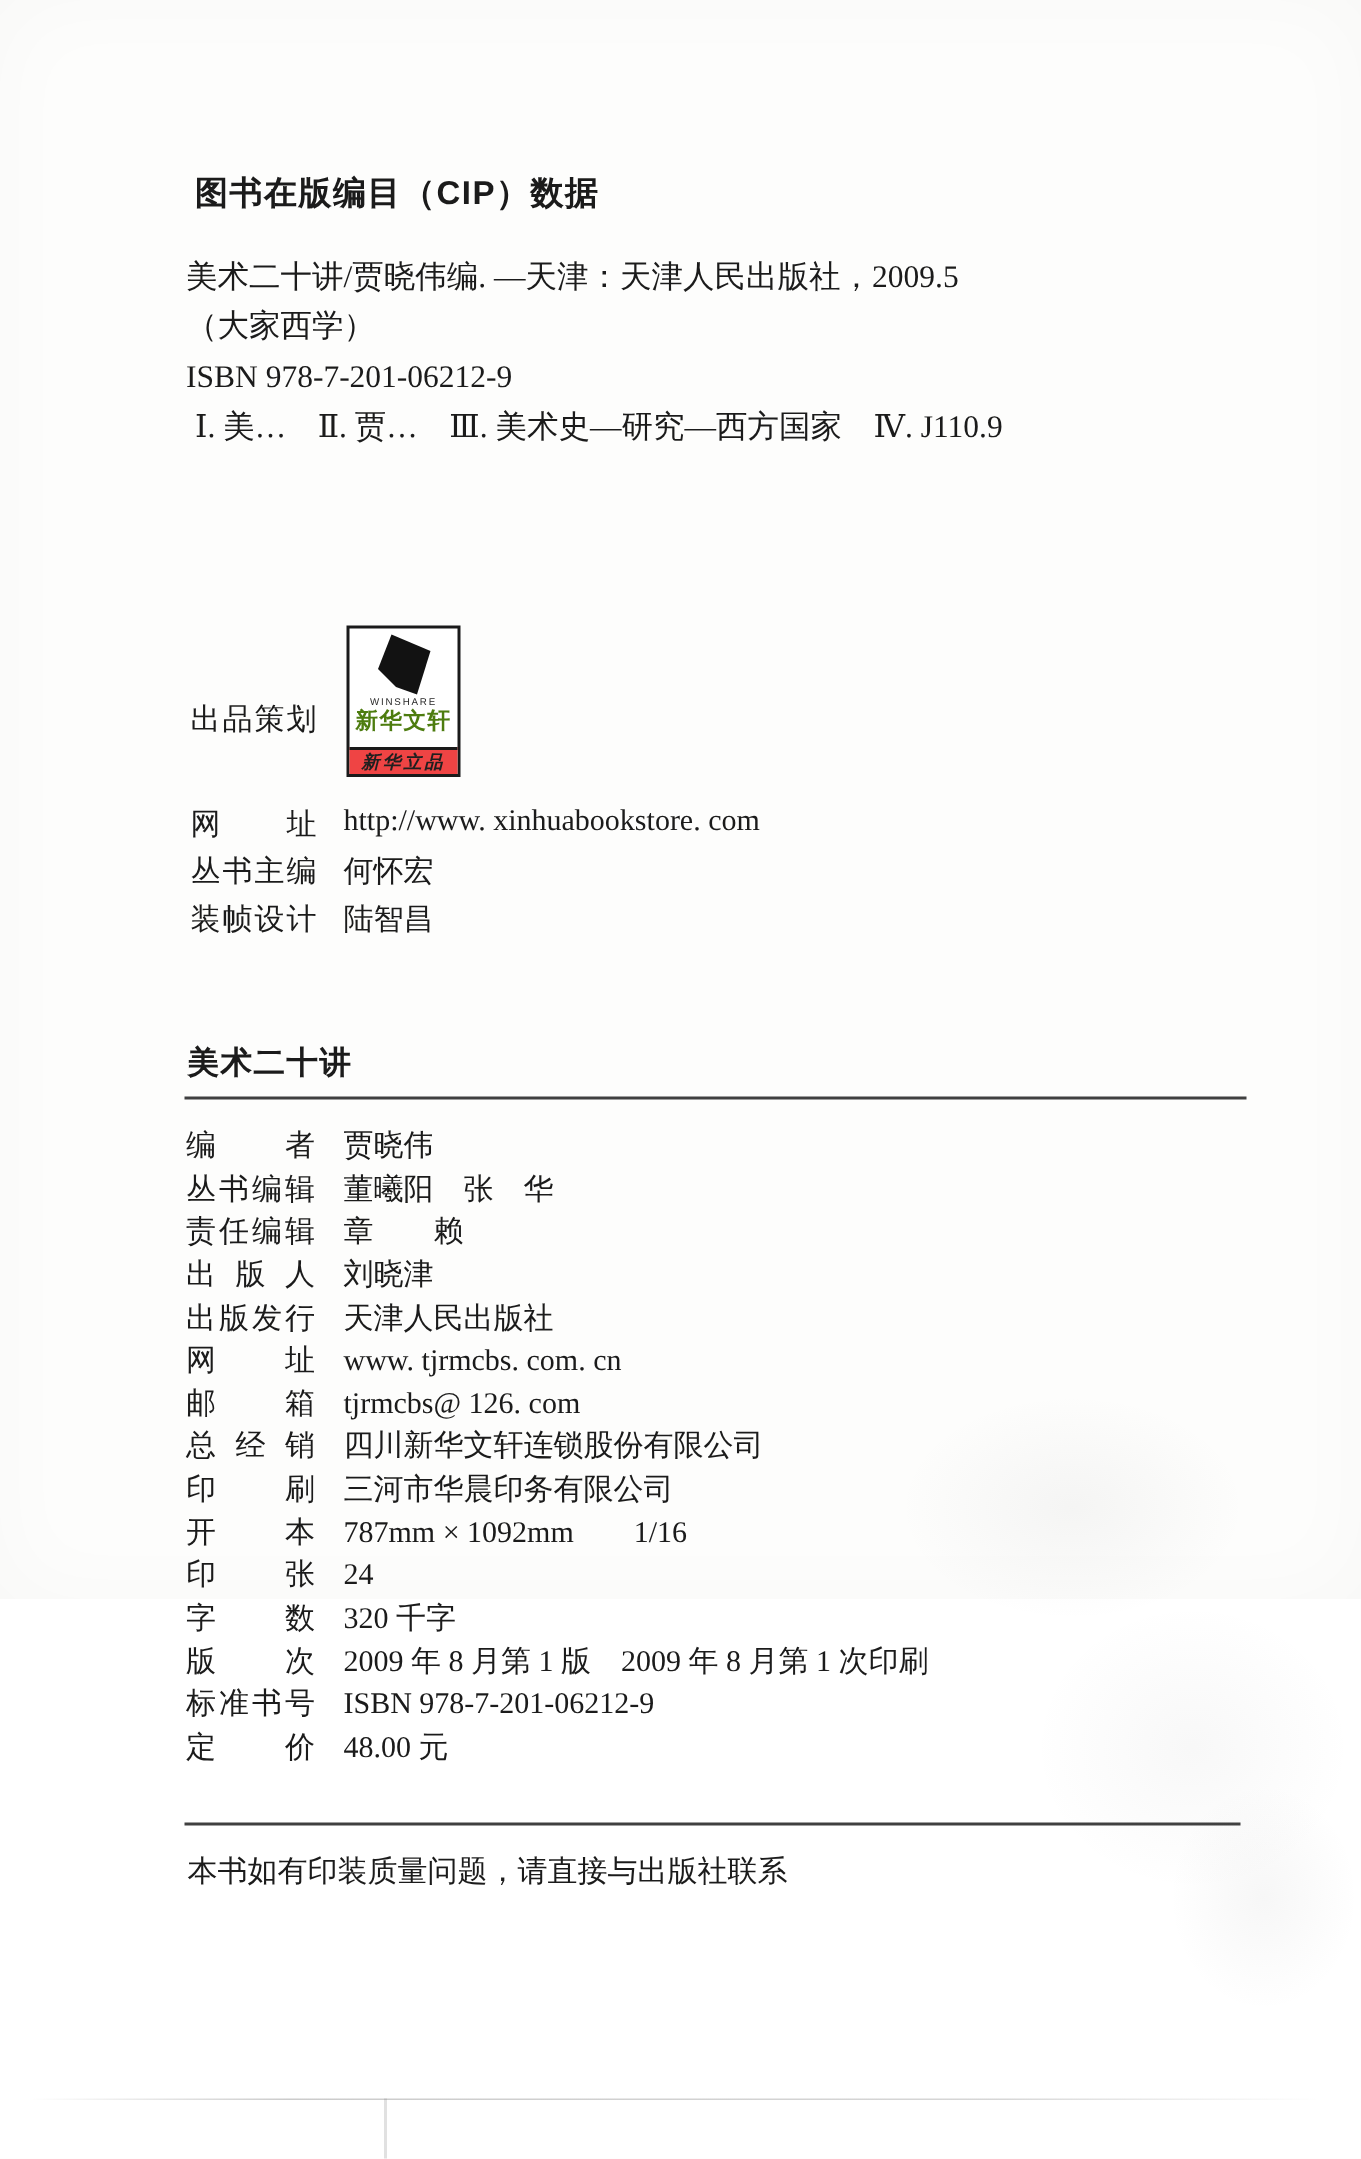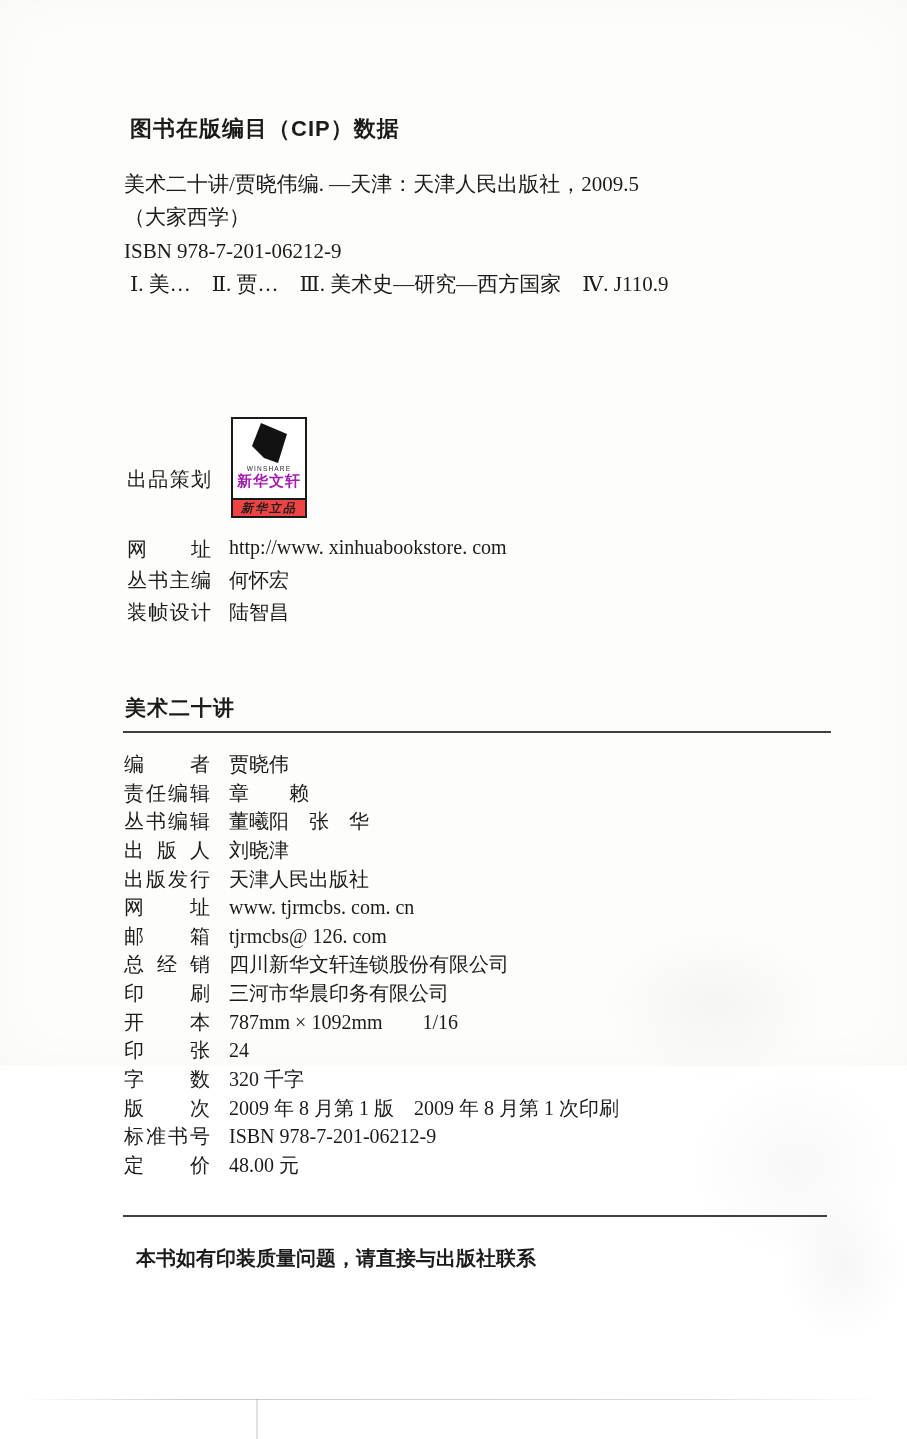--- a/index.html
+++ b/index.html
@@ -33,21 +33,21 @@
     box-sizing:border-box;border:2px solid #1a1a1a;background:#ffffff;
     display:flex;flex-direction:column;align-items:center;
   }
   .logo-mark{margin-top:2px;}
   .lg-en{
     font-family:"Liberation Sans","DejaVu Sans",sans-serif;
     font-size:6.5px;letter-spacing:1.2px;color:#2a2a2a;line-height:7px;
   }
   .lg-cn{
     font-family:"Liberation Sans","DejaVu Sans",sans-serif;
-    font-size:15px;font-weight:900;letter-spacing:1px;line-height:18px;color:#a21caf;
+    font-size:15px;font-weight:900;letter-spacing:1px;line-height:18px;color:#4d7c0f;
   }
   .lg-band{
     margin-top:auto;width:100%;box-sizing:border-box;
     border-top:2px solid #1a1a1a;background:#ef4444;
     text-align:center;font-style:italic;font-weight:bold;
     font-size:12px;letter-spacing:2px;line-height:16px;color:#1f1f1f;
   }
   
   .book-title{
     position:absolute;left:125px;top:694px;margin:0;
@@ -59,21 +59,21 @@
   .rule-bottom{left:123px;top:1215px;width:704px;}
   .colophon-rows{position:absolute;left:124px;top:750px;font-size:20px;}
   .crow{height:28.65px;line-height:28.65px;white-space:nowrap;}
   .clabel{
     display:inline-block;width:86px;
     text-align:justify;text-align-last:justify;
     vertical-align:top;
   }
   .cvalue{margin-left:19px;}
   
-  .footer-note{position:absolute;left:125px;top:1234px;margin:11px;font-size:20px;white-space:nowrap;font-weight:bold;}
+  .footer-note{position:absolute;left:125px;top:1234px;margin:0;font-size:20px;white-space:nowrap;}
   
   .smudge{position:absolute;pointer-events:none;}
   .sm1{left:600px;top:930px;width:230px;height:150px;
        background:radial-gradient(closest-side,rgba(90,90,90,0.05),rgba(90,90,90,0));}
   .sm2{left:690px;top:1070px;width:210px;height:190px;
        background:radial-gradient(closest-side,rgba(90,90,90,0.045),rgba(90,90,90,0));}
   .sm3{left:780px;top:1190px;width:125px;height:150px;
        background:radial-gradient(closest-side,rgba(90,90,90,0.05),rgba(90,90,90,0));}
   .scanline{
     position:absolute;left:20px;top:1399px;width:860px;height:1px;
@@ -121,24 +121,24 @@
   </div>
 
   <h1 class="book-title">美术二十讲</h1>
   <div class="rule rule-top"></div>
 
   <div class="colophon-rows">
     <div class="crow">
       <span class="clabel">编者</span><span class="cvalue">贾晓伟</span>
     </div>
     <div class="crow">
-      <span class="clabel">责任编辑</span><span class="cvalue">章　　赖</span>
+      <span class="clabel">丛书编辑</span><span class="cvalue">董曦阳　张　华</span>
     </div>
     <div class="crow">
-      <span class="clabel">丛书编辑</span><span class="cvalue">董曦阳　张　华</span>
+      <span class="clabel">责任编辑</span><span class="cvalue">章　　赖</span>
     </div>
     <div class="crow">
       <span class="clabel">出版人</span><span class="cvalue">刘晓津</span>
     </div>
     <div class="crow">
       <span class="clabel">出版发行</span><span class="cvalue">天津人民出版社</span>
     </div>
     <div class="crow">
       <span class="clabel">网址</span><span class="cvalue">www. tjrmcbs. com. cn</span>
     </div>

